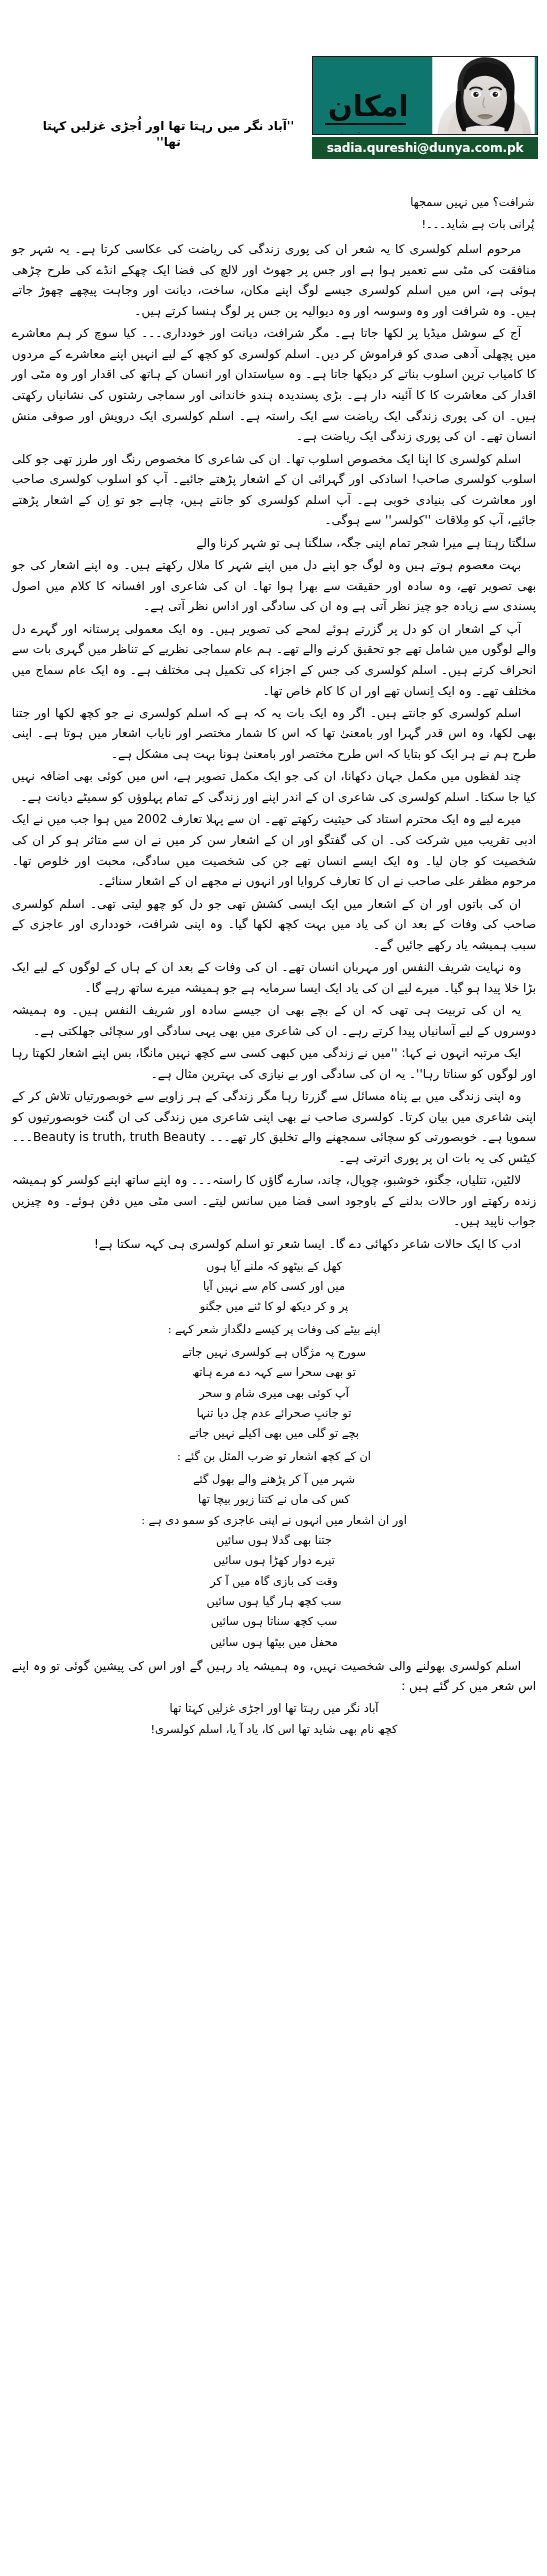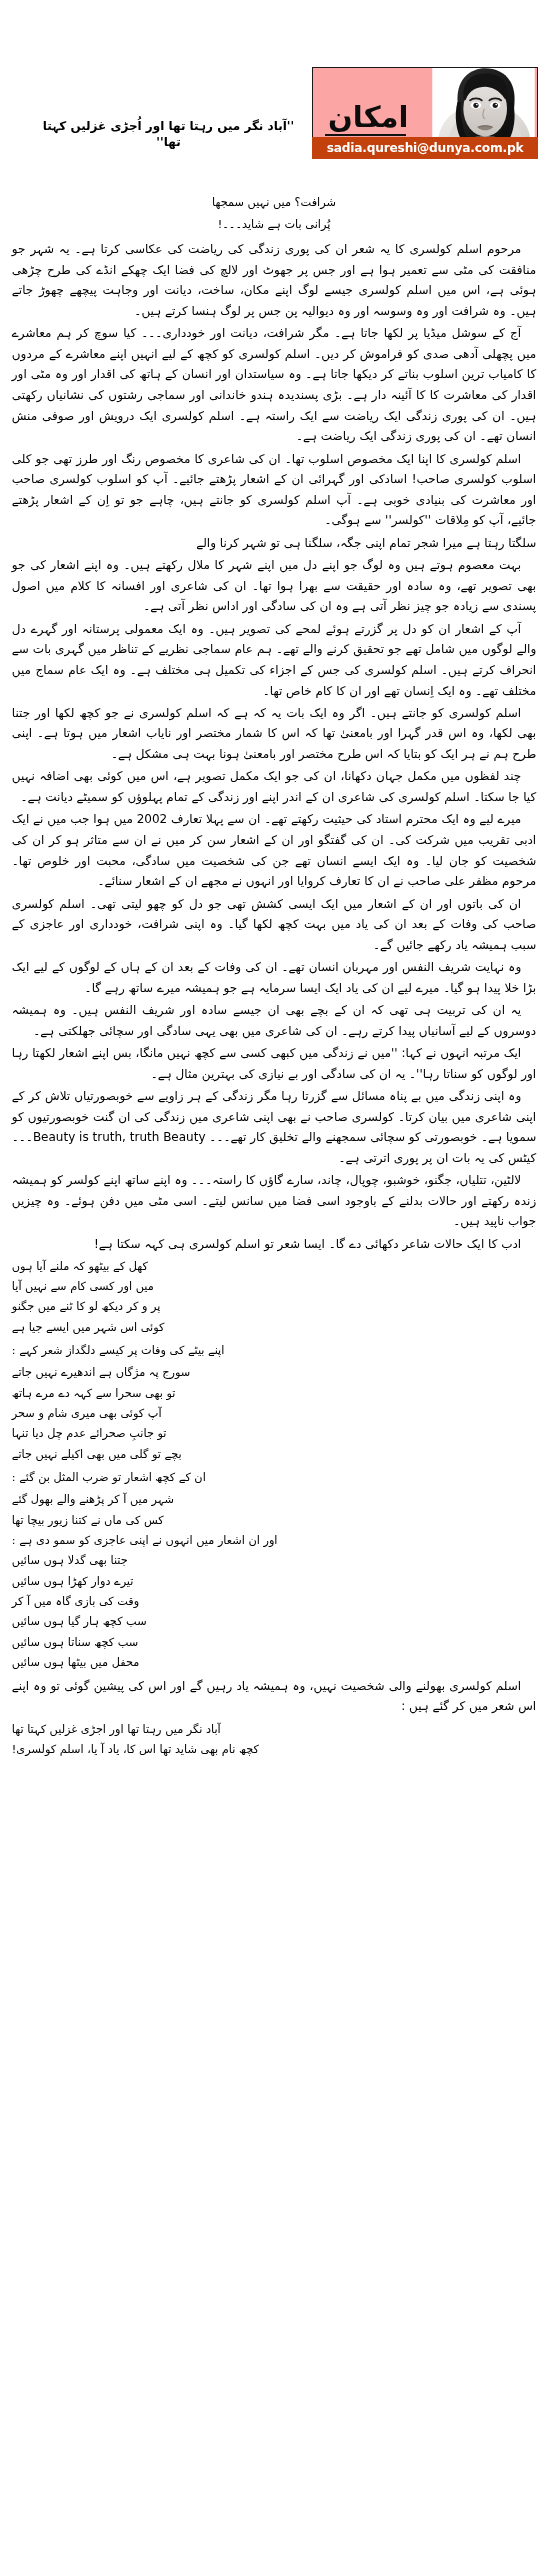--- a/index.html
+++ b/index.html
@@ -21,23 +21,22 @@
     width:226px;
     height:103px;
   }
   .logo-box{
     position:absolute;
     top:0; right:0;
     width:226px;
     height:79px;
     border:1.3px solid #1a1a1a;
     box-sizing:border-box;
-    background:#fca5a5;
+    background:#0f766e;
     overflow:hidden;
-    margin-top:11px;
   }
   .column-title{
     position:absolute;
     left:15px;
     bottom:13.5px;
     font-size:29px;
     font-weight:bold;
     letter-spacing:0px;
     line-height:1;
     color:#0d0d0d;
@@ -71,21 +70,21 @@
     overflow:hidden;
   }
   .portrait svg{display:block;}
 
   .email-bar{
     position:absolute;
     top:81px;
     right:0;
     width:226px;
     height:22px;
-    background:#c2410c;
+    background:#14532d;
     color:#fff;
     display:flex;
     align-items:center;
     justify-content:center;
     direction:ltr;
   }
   .email-bar span{
     font-family:"DejaVu Sans","Liberation Sans",sans-serif;
     font-size:12.2px;
     font-weight:bold;
@@ -124,26 +123,26 @@
     color:#000;
   }
   p.prose.noindent{text-indent:0;}
   .verse{
     margin:3.4px 0 3.4px 0;
     font-size:11.3px;
     line-height:1.78;
     text-align:center;
     color:#000;
   }
-  .verse div{margin:2px;padding:0;}
+  .verse div{margin:2px;padding:0;text-align:right;}
   .poem-block{
     margin:2.5px 0 2.5px 0;
     font-size:11.3px;
     line-height:1.8;
-    text-align:left;
+    text-align:center;
   }
 </style>
 </head>
 <body>
 
 <div class="page">
 
   <div class="masthead">
 
     <div class="logo-box">
@@ -219,27 +218,26 @@
     <p class="prose">یہ ان کی تربیت ہی تھی کہ ان کے بچے بھی ان جیسے سادہ اور شریف النفس ہیں۔ وہ ہمیشہ دوسروں کے لیے آسانیاں پیدا کرتے رہے۔ ان کی شاعری میں بھی یہی سادگی اور سچائی جھلکتی ہے۔</p>
     <p class="prose">ایک مرتبہ انہوں نے کہا: ''میں نے زندگی میں کبھی کسی سے کچھ نہیں مانگا، بس اپنے اشعار لکھتا رہا اور لوگوں کو سناتا رہا''۔ یہ ان کی سادگی اور بے نیازی کی بہترین مثال ہے۔</p>
     <p class="prose">وہ اپنی زندگی میں بے پناہ مسائل سے گزرتا رہا مگر زندگی کے ہر زاویے سے خوبصورتیاں تلاش کر کے اپنی شاعری میں بیان کرتا۔ کولسری صاحب نے بھی اپنی شاعری میں زندگی کی ان گنت خوبصورتیوں کو سمویا ہے۔ خوبصورتی کو سچائی سمجھنے والے تخلیق کار تھے۔۔۔ Beauty is truth, truth Beauty۔۔۔ کیٹس کی یہ بات ان پر پوری اترتی ہے۔</p>
     <p class="prose">لالٹین، تتلیاں، جگنو، خوشبو، چوپال، چاند، سارے گاؤں کا راستہ۔۔۔ وہ اپنے ساتھ اپنے کولسر کو ہمیشہ زندہ رکھتے اور حالات بدلنے کے باوجود اسی فضا میں سانس لیتے۔ اسی مٹی میں دفن ہوئے۔ وہ چیزیں جواب ناپید ہیں۔</p>
     <p class="prose">ادب کا ایک حالات شاعر دکھائی دے گا۔ ایسا شعر تو اسلم کولسری ہی کہہ سکتا ہے!</p>
 
     <div class="poem-block">
       <div>کھل کے بیٹھو کہ ملنے آیا ہوں</div>
       <div>میں اور کسی کام سے نہیں آیا</div>
       <div>پر و کر دیکھ لو کا ٹنے میں جگنو</div>
-      <div>کوئی اس شہر میں ایسے جیا ہے</div>
     </div>
 
     <div class="poem-block">اپنے بیٹے کی وفات پر کیسے دلگداز شعر کہے :</div>
 
     <div class="poem-block">
-      <div>سورج پہ مژگاں ہے اندھیرے نہیں جاتے</div>
+      <div>سورج پہ مژگاں ہے کولسری نہیں جاتے</div>
       <div>تو بھی سحرا سے کہہ دے مرے ہاتھ</div>
       <div>آپ کوئی بھی میری شام و سحر</div>
       <div>تو جانبِ صحرائے عدم چل دیا تنہا</div>
       <div>بچے تو گلی میں بھی اکیلے نہیں جاتے</div>
     </div>
 
     <div class="poem-block">ان کے کچھ اشعار تو ضرب المثل بن گئے :</div>
 
     <div class="poem-block">
       <div>شہر میں آ کر پڑھنے والے بھول گئے</div>

